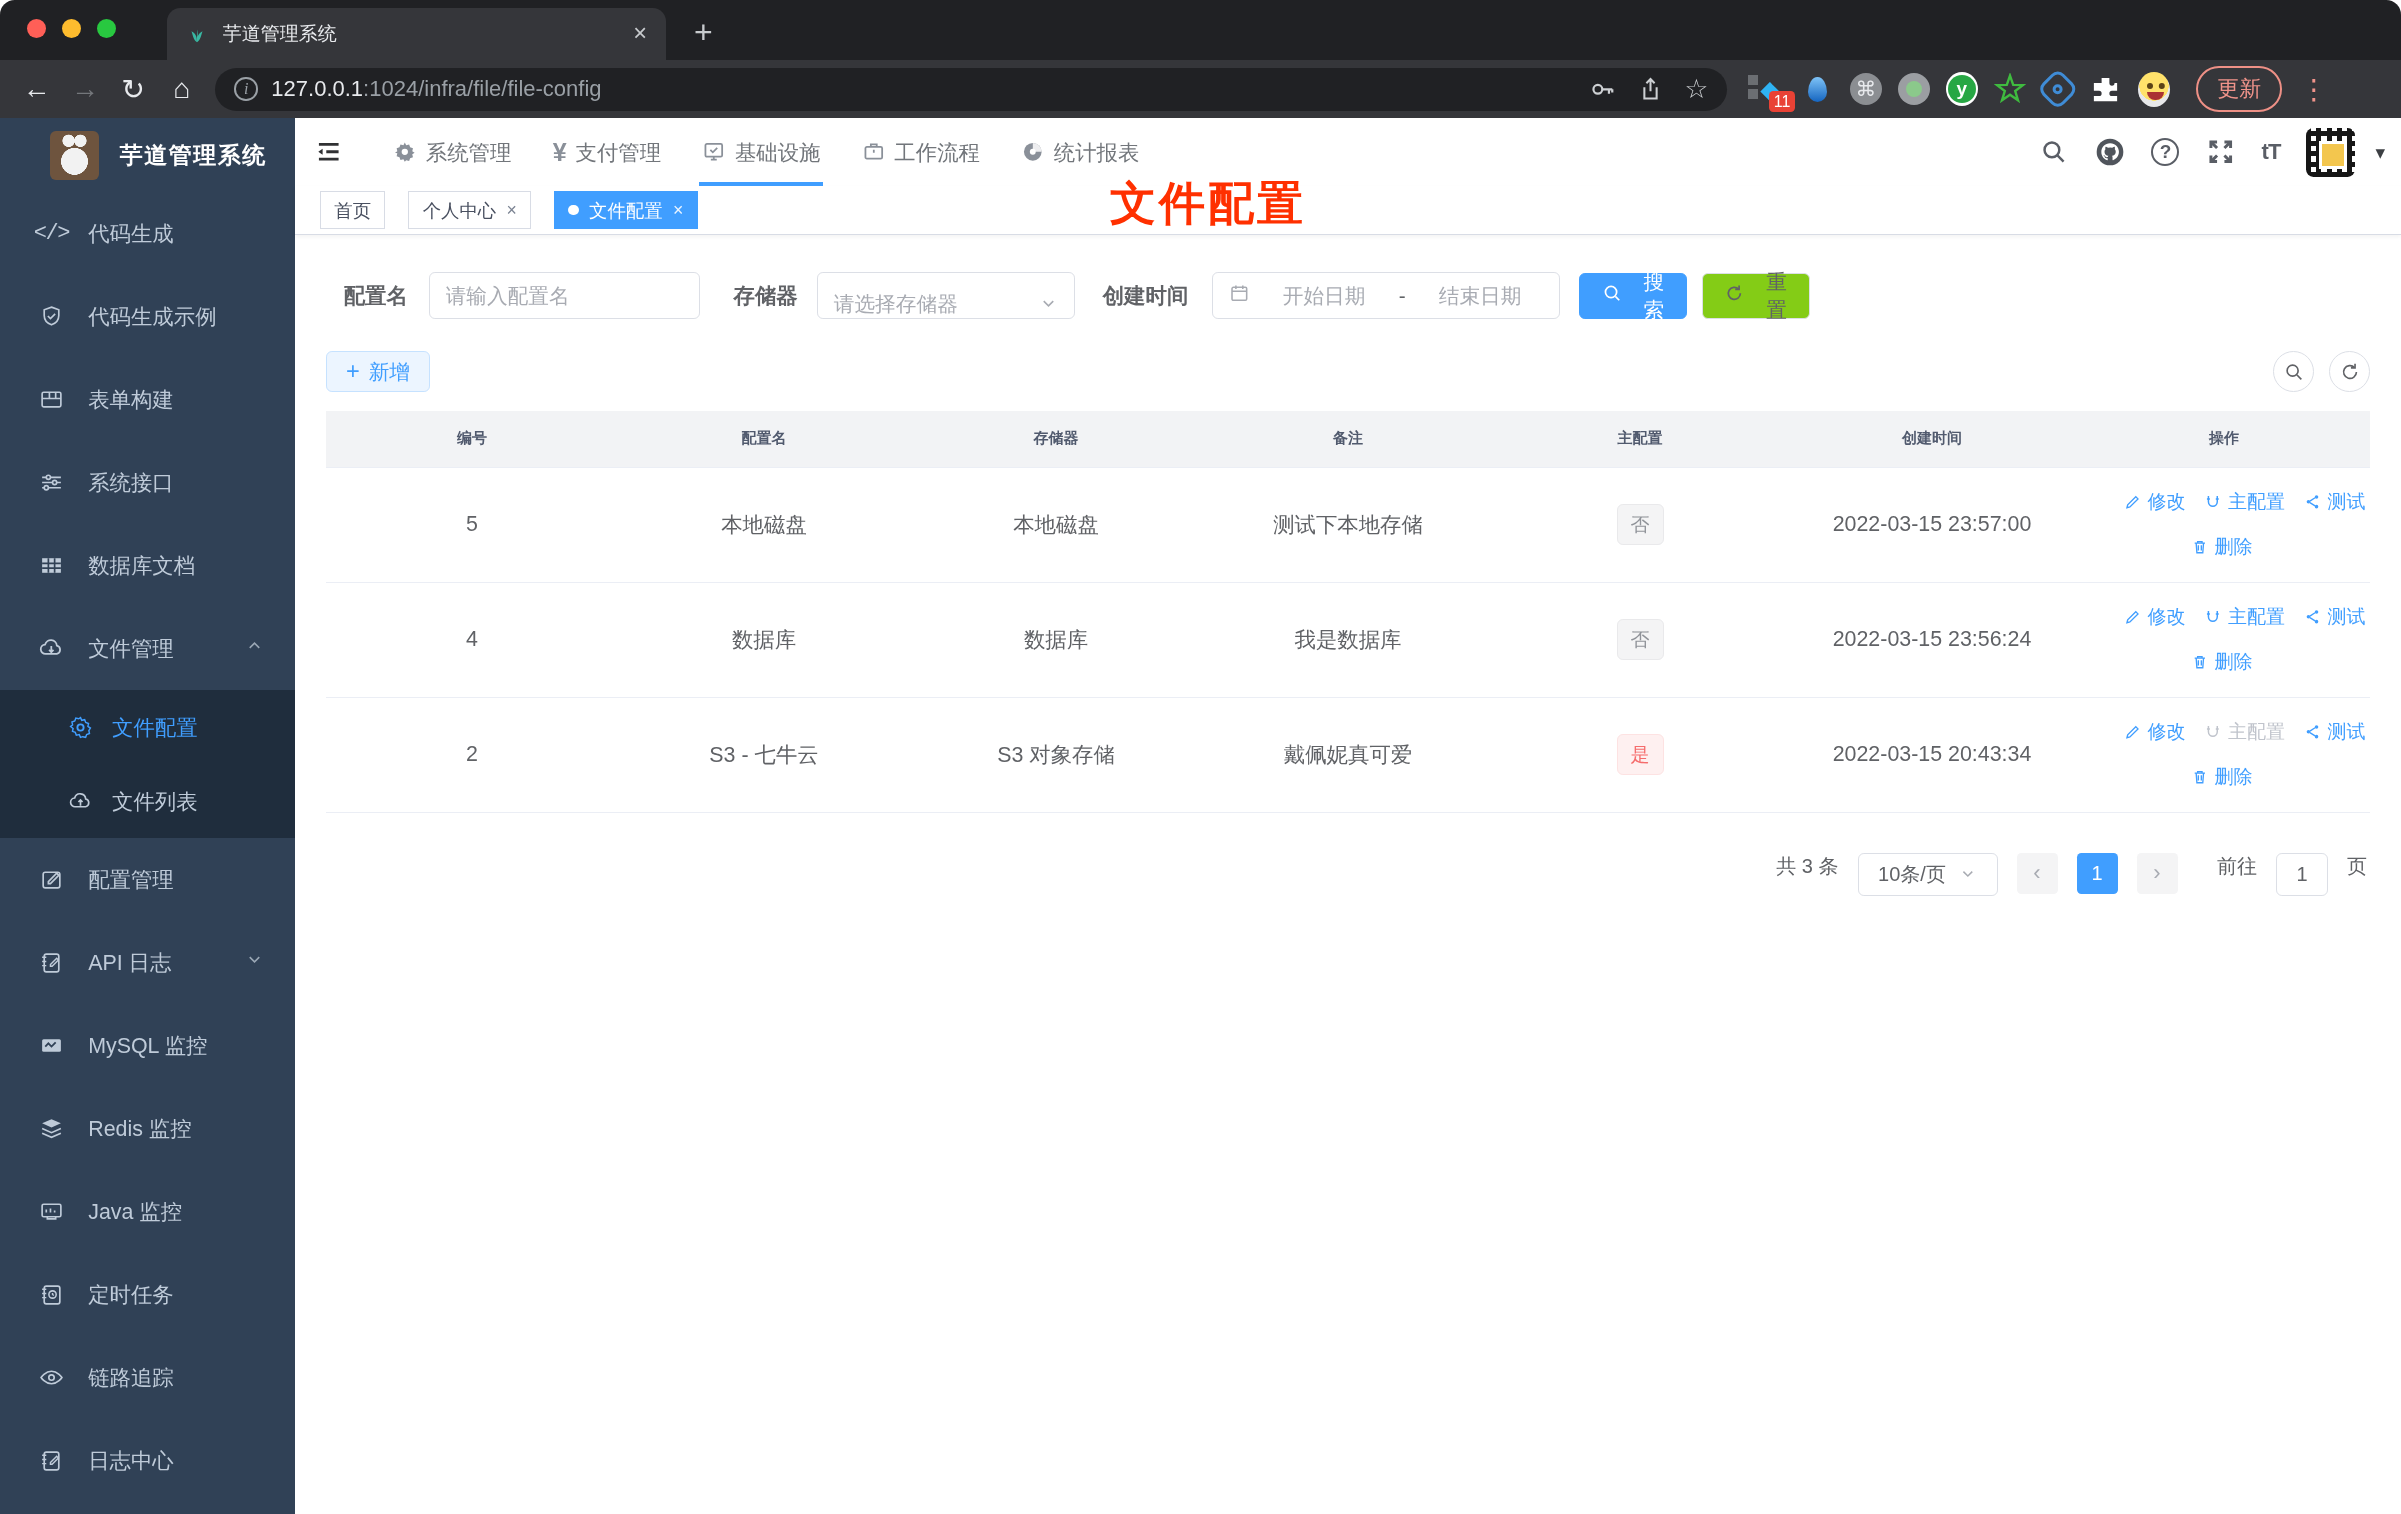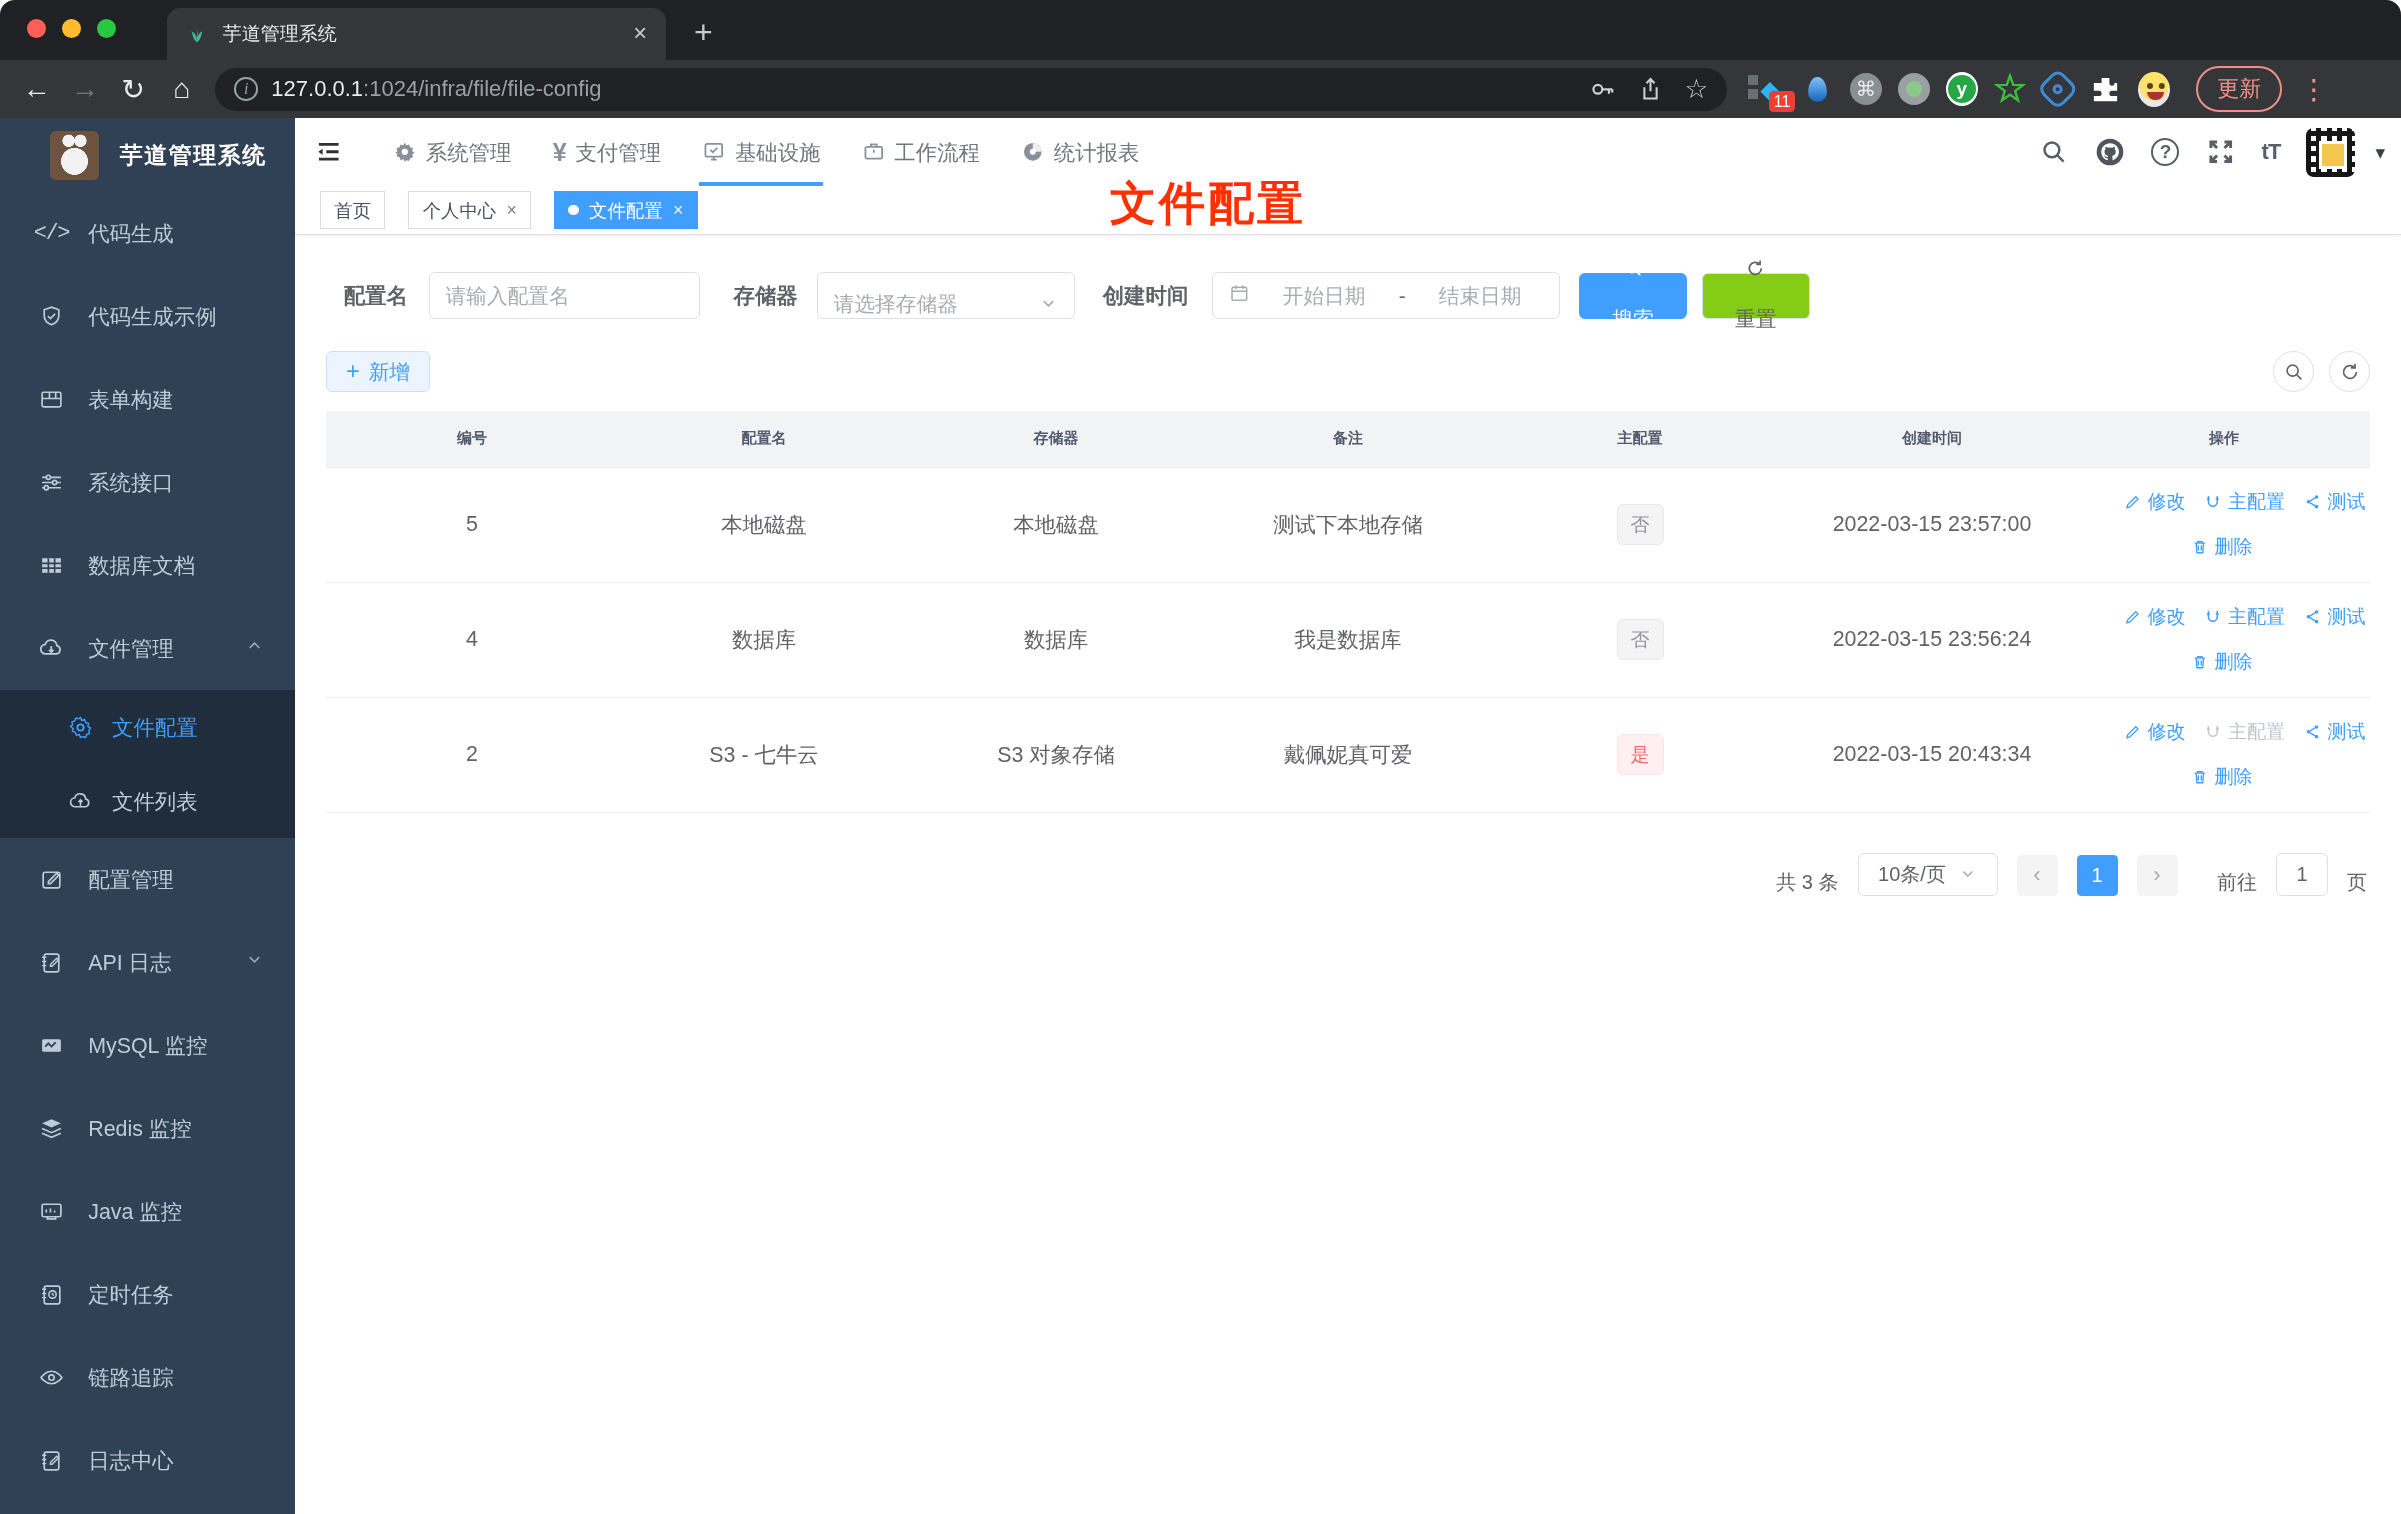--- a/index.html
+++ b/index.html
@@ -98,21 +98,21 @@
   
   .content { flex:1; padding:0 31px; position:relative; }
   .filters { margin-top:37px; display:flex; align-items:center; height:47px; }
   .f-label { font-size:21.4px; font-weight:700; color:#606266; white-space:nowrap; }
   .f-input { height:47px; border:1.5px solid #dcdfe6; border-radius:5.9px; display:flex; align-items:center; padding:0 16px; font-size:20.7px; color:#a8abb2; background:#fff; }
   .f-input input { border:none; outline:none; width:100%; font-size:20.7px; color:#606266; font-family:inherit; }
   .f-input input::placeholder { color:#a8abb2; }
   .sel-chev { margin-left:auto; color:#a8abb2; }
   .date-box { gap:11.8px; color:#a8abb2; }
   .date-box .sep { color:#606266; }
-  .btn { height:46px; border-radius:5.9px; font-size:20.7px; display:flex; align-items:center; justify-content:center; gap:21px; padding:0 22px;flex-direction:column; }
+  .btn { height:46px; border-radius:5.9px; font-size:20.7px; display:flex; align-items:center; justify-content:center; gap:21px; padding:0 22px; }
   .btn-primary { background:#409eff; color:#fff; border:1.5px solid #409eff; }
   .btn-plain { background:#84cc16; color:#606266; border:1.5px solid #dcdfe6; }
   .btn-add { height:41px; background:#ecf5ff; color:#409eff; border:1.5px solid #c6e2ff; border-radius:5.9px; font-size:20.7px; display:flex; align-items:center; gap:8.9px; padding:0 19px; }
 
   .table-toolbar { margin-top:32px; display:flex; align-items:center; }
   .tt-right { margin-left:auto; display:flex; gap:14.8px; }
   .circle-btn { width:41px; height:41px; border-radius:50%; border:1.5px solid #dcdfe6; background:#fff; color:#606266; display:flex; align-items:center; justify-content:center; }
 
   table.grid { margin-top:19px; width:100%; border-collapse:collapse; table-layout:fixed; }
   .grid th { height:56px; background:#f2f3f5; color:#515a6e; font-size:15px; font-weight:700; text-align:center; }
@@ -121,21 +121,21 @@
   .el-tag { display:inline-flex; align-items:center; justify-content:center; min-width:47px; height:41px; border-radius:5.9px; font-size:19px; padding:0 5.9px; }
   .el-tag.info { background:#f4f4f5; border:1.5px solid #e9e9eb; color:#909399; }
   .el-tag.danger { background:#fef0f0; border:1.5px solid #fde2e2; color:#f56c6c; }
   .act-cell { display:flex; flex-direction:column; gap:19px; padding:19px 4.4px 19px 0; align-items:flex-end; }
   .act-line1 { display:flex; gap:19px; justify-content:flex-end; }
   .act-line2 { width:100%; display:flex; justify-content:center; }
   .a-link { color:#409eff; font-size:19px; display:inline-flex; align-items:center; gap:5.9px; white-space:nowrap; }
   .a-link.disabled { color:#c0c4cc; }
   .a-link svg { flex:0 0 auto; }
 
-  .pagination { margin-top:40px; display:flex; align-items:flex-end; justify-content:flex-end; gap:19px; font-size:20px; color:#606266; padding-right:3px; }
+  .pagination { margin-top:40px; display:flex; align-items:flex-start; justify-content:flex-end; gap:19px; font-size:20px; color:#606266; padding-right:3px; }
   .pg-select { width:140px; height:43px; border:1.5px solid #dcdfe6; border-radius:5.9px; display:flex; align-items:center; justify-content:center; gap:13.3px; color:#606266; }
   .pg-btn { width:41px; height:41px; border-radius:4.4px; background:#f4f4f5; color:#a8abb2; display:flex; align-items:center; justify-content:center; font-size:22px; }
   .pg-page { width:41px; height:41px; border-radius:4.4px; background:#409eff; color:#fff; display:flex; align-items:center; justify-content:center; font-size:20px; }
   .pg-goto-input { width:52px; height:43px; border:1.5px solid #dcdfe6; border-radius:5.9px; text-align:center; font-size:20px; color:#606266; outline:none; font-family:inherit; }
   .gap8 { width:1.5px; }
 </style>
 </head>
 <body>
 
 <div class="window">

